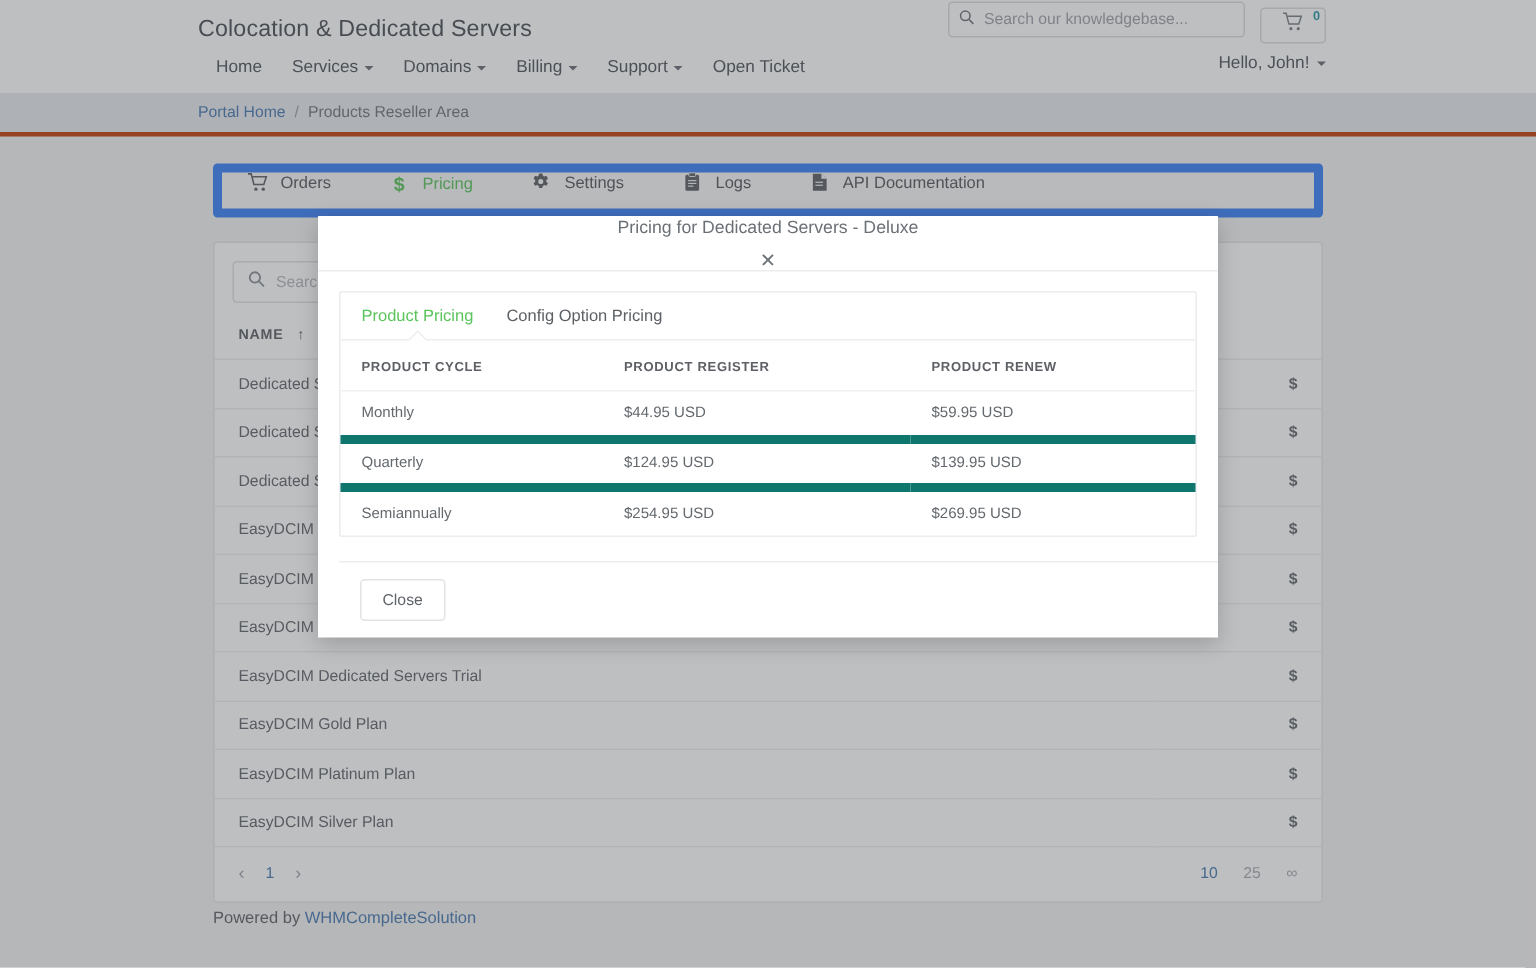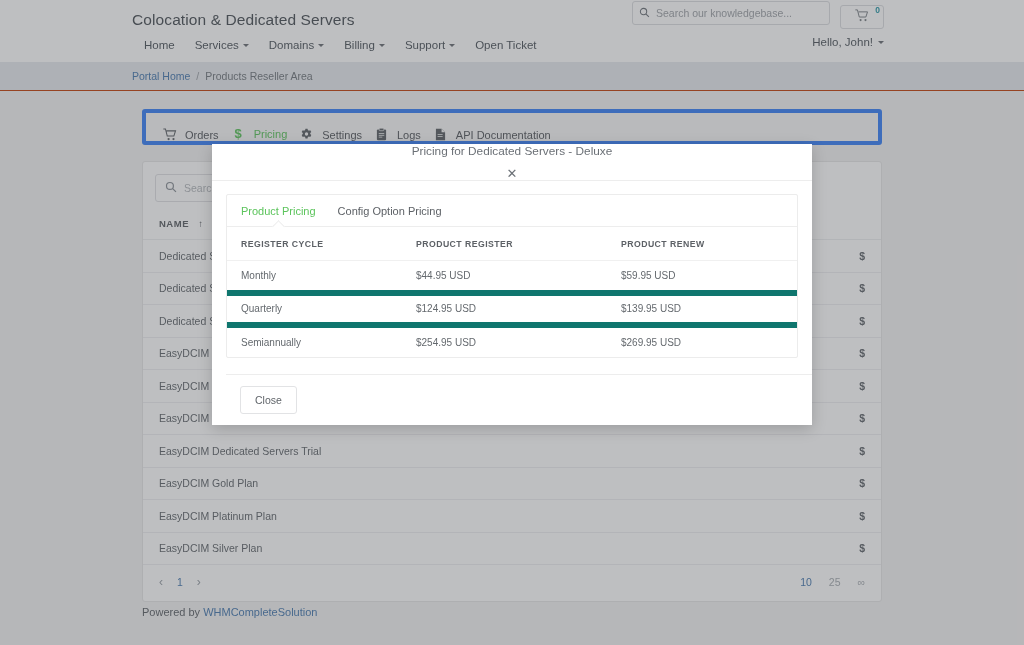--- a/index.html
+++ b/index.html
@@ -64,33 +64,33 @@
   }
   .hello {
     position: absolute; right: 8px; top: 36px;
     font-size: 11.5px; color: #50575e; display: flex; align-items: center; gap: 5px;
     cursor: pointer;
   }
 
   
   .crumb-bar {
     height: 29px; background: #e7eaee; display: flex; align-items: center;
-    border-bottom: 1px solid #c2410c;
+    border-bottom: 3px solid #c2410c;
   }
   .crumb-inner { width: 760px; margin: 0 auto; display: flex; gap: 6px; font-size: 10.5px; padding-left: 0px; }
   .crumb-link { color: #4a7bb0; cursor: pointer; }
   .crumb-sep { color: #9aa0a6; }
   .crumb-cur { color: #72787e; }
 
   
   .content { width: 740px; margin: 0 auto; padding-top: 18px; }
 
   .tabs-card {
-    background: #f7f7f7; border: 4px solid #3b82f6; border-radius: 3px;
-    height: 36px; display: flex; align-items: flex-end; padding-left: 16px; gap: 12px;
+    background: #f7f7f7; border: 6px solid #3b82f6; border-radius: 3px;
+    height: 36px; display: flex; align-items: flex-start; padding-left: 16px; gap: 38px;
   }
   .tab-item { display: flex; align-items: center; gap: 8px; font-size: 11px; color: #55595e; cursor: pointer; }
   .tab-item.active { color: #5cc45c; }
   .tab-ico { display: flex; align-items: center; justify-content: center; width: 15px; }
 
   .list-card {
     margin-top: 16px; background: #fff; border: 1px solid #e6e6e6; border-radius: 3px;
   }
   .list-search-row { padding: 12px 12px 10px 12px; }
   .mini-search {
@@ -398,21 +398,21 @@
   <div class="modal-body">
     <div class="inner-card">
       <div class="m-tabs" id="mtabs">
         <div class="m-caret"></div>
       <div class="m-tab active">Product Pricing</div>
           <div class="m-tab">Config Option Pricing</div>
         </div>
       <table class="ptab">
         <thead>
             <tr id="ptab-head">
-              <th class="ptab-c1">REGISTER CYCLE</th>
+              <th class="ptab-c1">PRODUCT CYCLE</th>
               <th class="ptab-c2">PRODUCT REGISTER</th>
               <th>PRODUCT RENEW</th>
             </tr>
           </thead>
         <tbody id="ptab-body">
             <tr>
               <td class="ptab-c1">Monthly</td>
               <td class="ptab-c2">$44.95 USD</td>
               <td>$59.95 USD</td>
             </tr>

